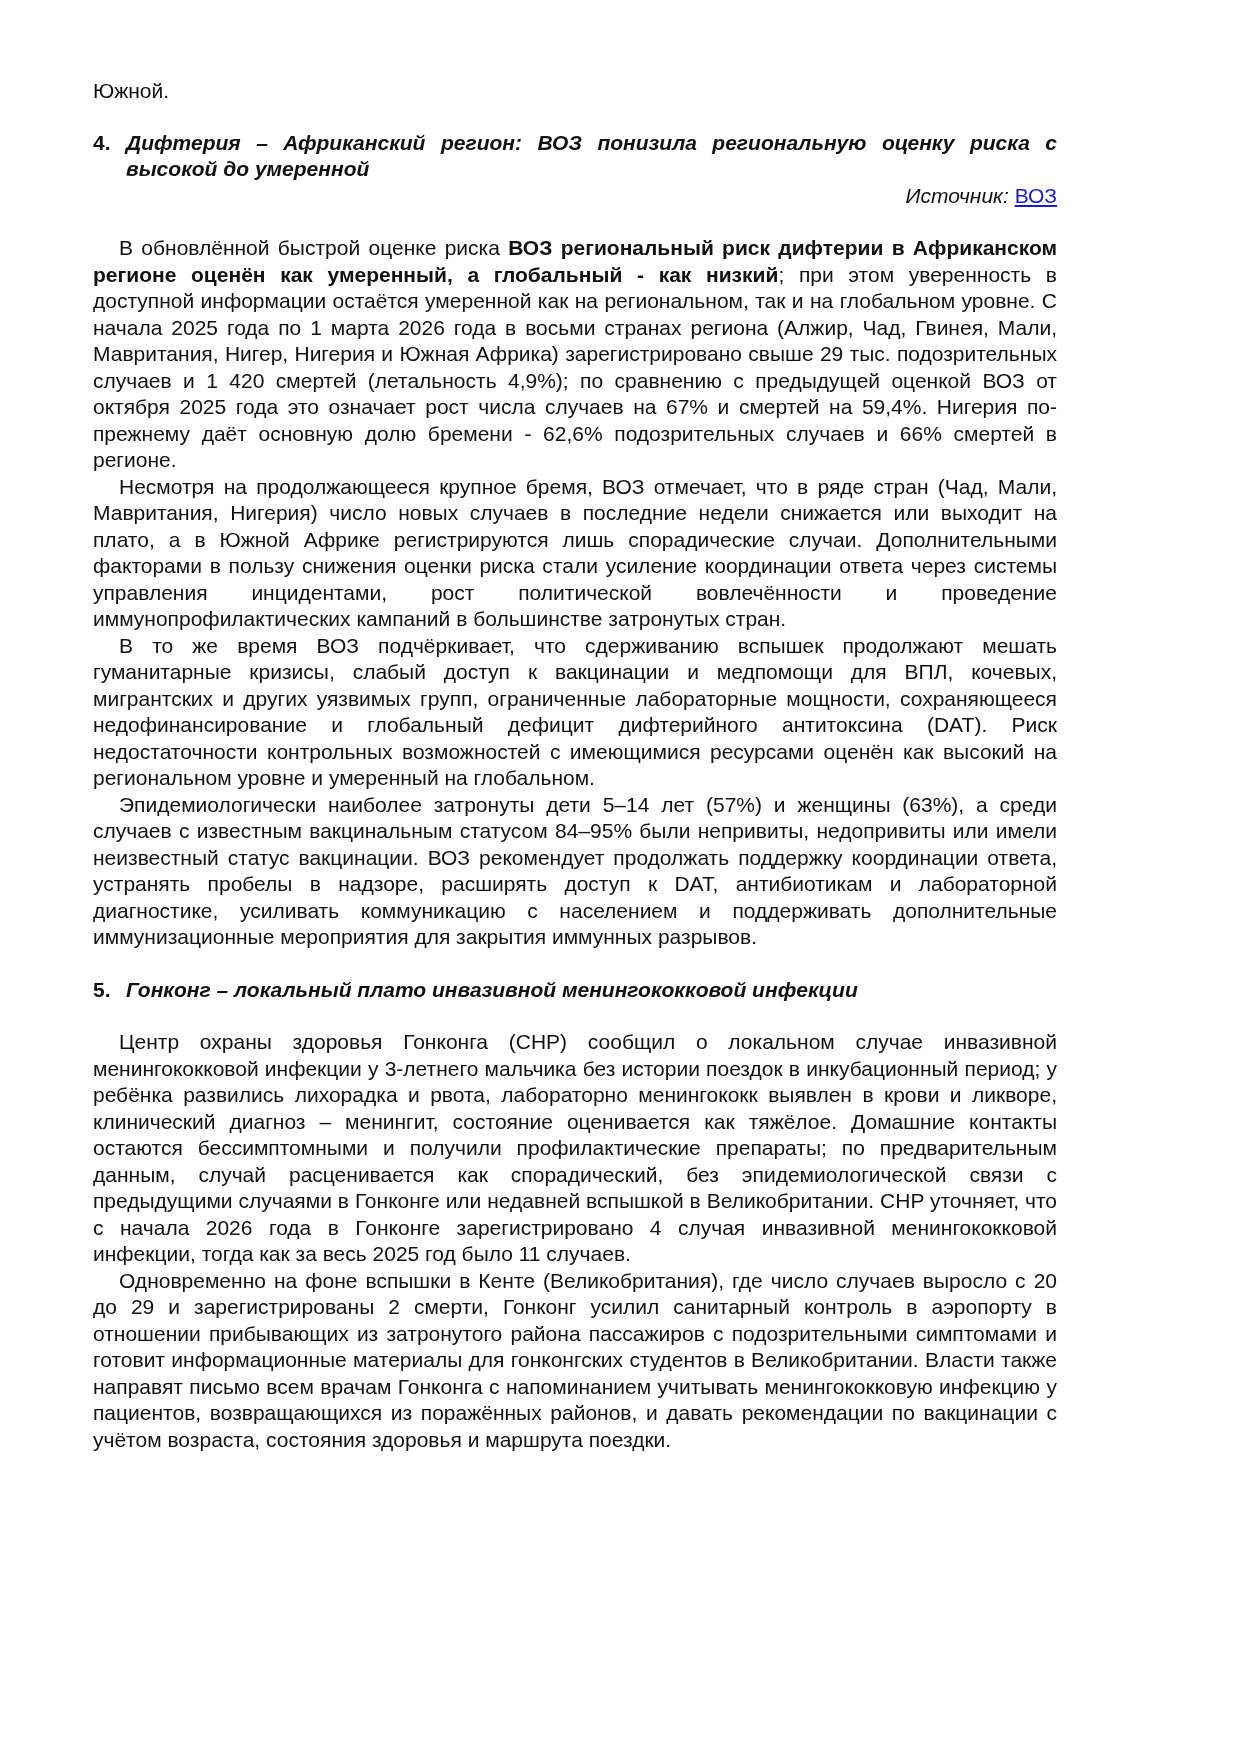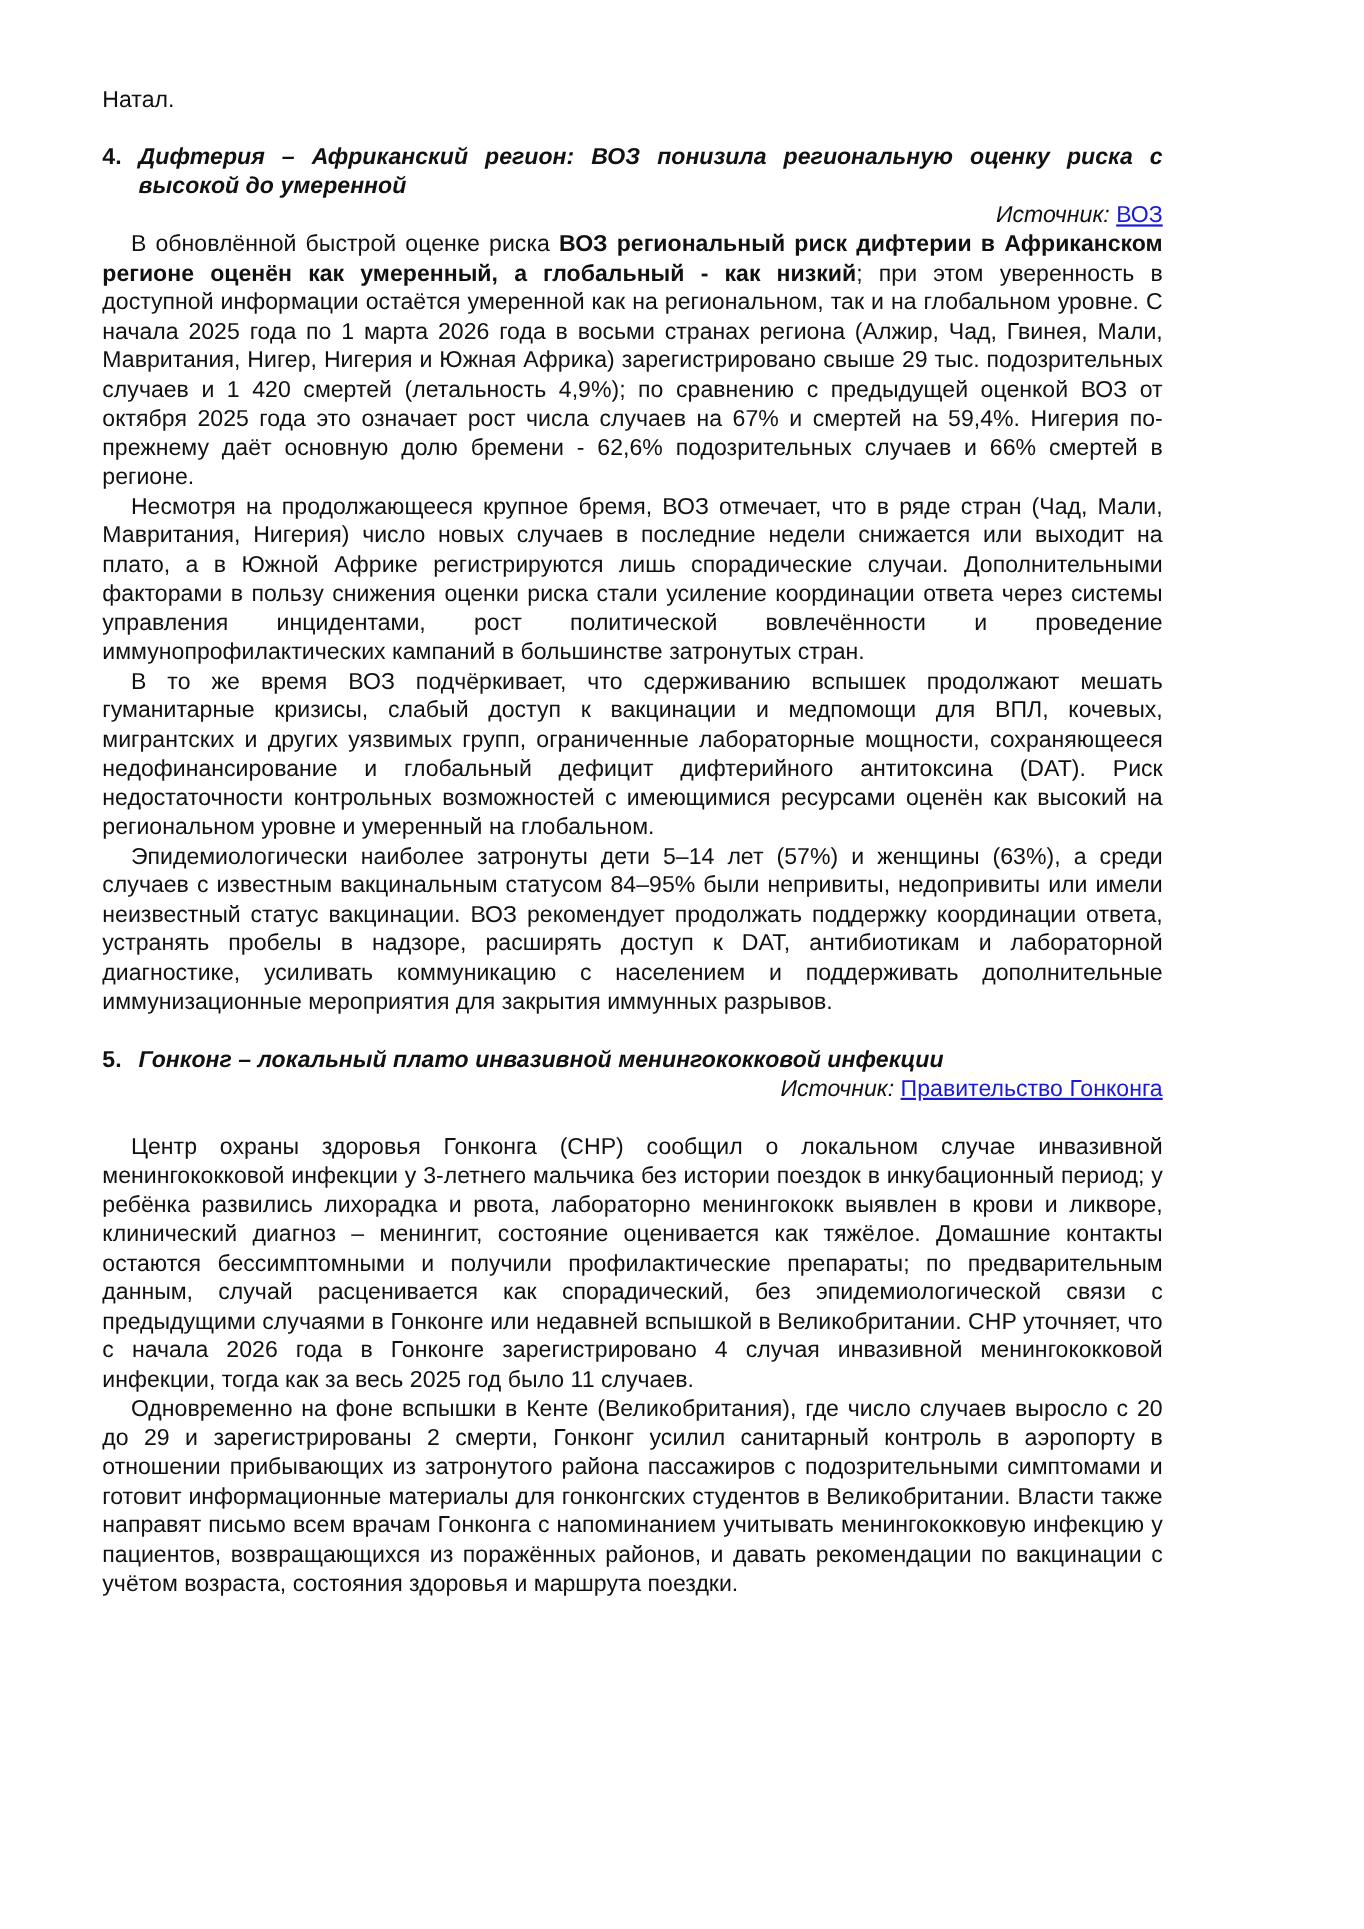--- a/index.html
+++ b/index.html
@@ -20,47 +20,43 @@
   .source em { font-style: italic; }
   .source a { color: #1a1ad6; text-decoration: underline; }
   .para { text-indent: 26px; }
   .b { font-weight: bold; }
 </style>
 </head>
 <body>
 
 <div class="page">
 
-  <p class="first-line">Натал.</p>
+  <p class="first-line">Южной.</p>
 
   <div style="margin-top:25px;">
     <div class="heading">
       <span class="num">4.</span>
       <span class="title">Дифтерия – Африканский регион: ВОЗ понизила региональную оценку риска с высокой до умеренной</span>
     </div>
     <p class="source">
       <em>Источник:</em>
       <a href="#">ВОЗ</a>
     </p>
 
-    <p class="text para" style="">
+    <p class="text para" style="margin-top:26px;">
       <span>В обновлённой быстрой оценке риска </span><span class="b">ВОЗ региональный риск дифтерии в Африканском регионе оценён как умеренный, а глобальный - как низкий</span><span>; при этом уверенность в доступной информации остаётся умеренной как на региональном, так и на глобальном уровне. С начала 2025 года по 1 марта 2026 года в восьми странах региона (Алжир, Чад, Гвинея, Мали, Мавритания, Нигер, Нигерия и Южная Африка) зарегистрировано свыше 29 тыс. подозрительных случаев и 1 420 смертей (летальность 4,9%); по сравнению с предыдущей оценкой ВОЗ от октября 2025 года это означает рост числа случаев на 67% и смертей на 59,4%. Нигерия по-прежнему даёт основную долю бремени - 62,6% подозрительных случаев и 66% смертей в регионе.</span>
     </p>
     <p class="text para">Несмотря на продолжающееся крупное бремя, ВОЗ отмечает, что в ряде стран (Чад, Мали, Мавритания, Нигерия) число новых случаев в последние недели снижается или выходит на плато, а в Южной Африке регистрируются лишь спорадические случаи. Дополнительными факторами в пользу снижения оценки риска стали усиление координации ответа через системы управления инцидентами, рост политической вовлечённости и проведение иммунопрофилактических кампаний в большинстве затронутых стран.</p>
     <p class="text para">В то же время ВОЗ подчёркивает, что сдерживанию вспышек продолжают мешать гуманитарные кризисы, слабый доступ к вакцинации и медпомощи для ВПЛ, кочевых, мигрантских и других уязвимых групп, ограниченные лабораторные мощности, сохраняющееся недофинансирование и глобальный дефицит дифтерийного антитоксина (DAT). Риск недостаточности контрольных возможностей с имеющимися ресурсами оценён как высокий на региональном уровне и умеренный на глобальном.</p>
     <p class="text para">Эпидемиологически наиболее затронуты дети 5–14 лет (57%) и женщины (63%), а среди случаев с известным вакцинальным статусом 84–95% были непривиты, недопривиты или имели неизвестный статус вакцинации. ВОЗ рекомендует продолжать поддержку координации ответа, устранять пробелы в надзоре, расширять доступ к DAT, антибиотикам и лабораторной диагностике, усиливать коммуникацию с населением и поддерживать дополнительные иммунизационные мероприятия для закрытия иммунных разрывов.</p>
   </div>
 
   <div style="margin-top:26px;">
     <div class="heading">
       <span class="num">5.</span>
       <span class="title">Гонконг – локальный плато инвазивной менингококковой инфекции</span>
     </div>
-    <p class="source">
-      <em>Источник:</em>
-      <a href="#">Правительство Гонконга</a>
-    </p>
 
     <p class="text para" style="margin-top:26px;">Центр охраны здоровья Гонконга (CHP) сообщил о локальном случае инвазивной менингококковой инфекции у 3-летнего мальчика без истории поездок в инкубационный период; у ребёнка развились лихорадка и рвота, лабораторно менингококк выявлен в крови и ликворе, клинический диагноз – менингит, состояние оценивается как тяжёлое. Домашние контакты остаются бессимптомными и получили профилактические препараты; по предварительным данным, случай расценивается как спорадический, без эпидемиологической связи с предыдущими случаями в Гонконге или недавней вспышкой в Великобритании. CHP уточняет, что с начала 2026 года в Гонконге зарегистрировано 4 случая инвазивной менингококковой инфекции, тогда как за весь 2025 год было 11 случаев.</p>
     <p class="text para">Одновременно на фоне вспышки в Кенте (Великобритания), где число случаев выросло с 20 до 29 и зарегистрированы 2 смерти, Гонконг усилил санитарный контроль в аэропорту в отношении прибывающих из затронутого района пассажиров с подозрительными симптомами и готовит информационные материалы для гонконгских студентов в Великобритании. Власти также направят письмо всем врачам Гонконга с напоминанием учитывать менингококковую инфекцию у пациентов, возвращающихся из поражённых районов, и давать рекомендации по вакцинации с учётом возраста, состояния здоровья и маршрута поездки.</p>
   </div>
 
 </div>
 
 </body></html>

